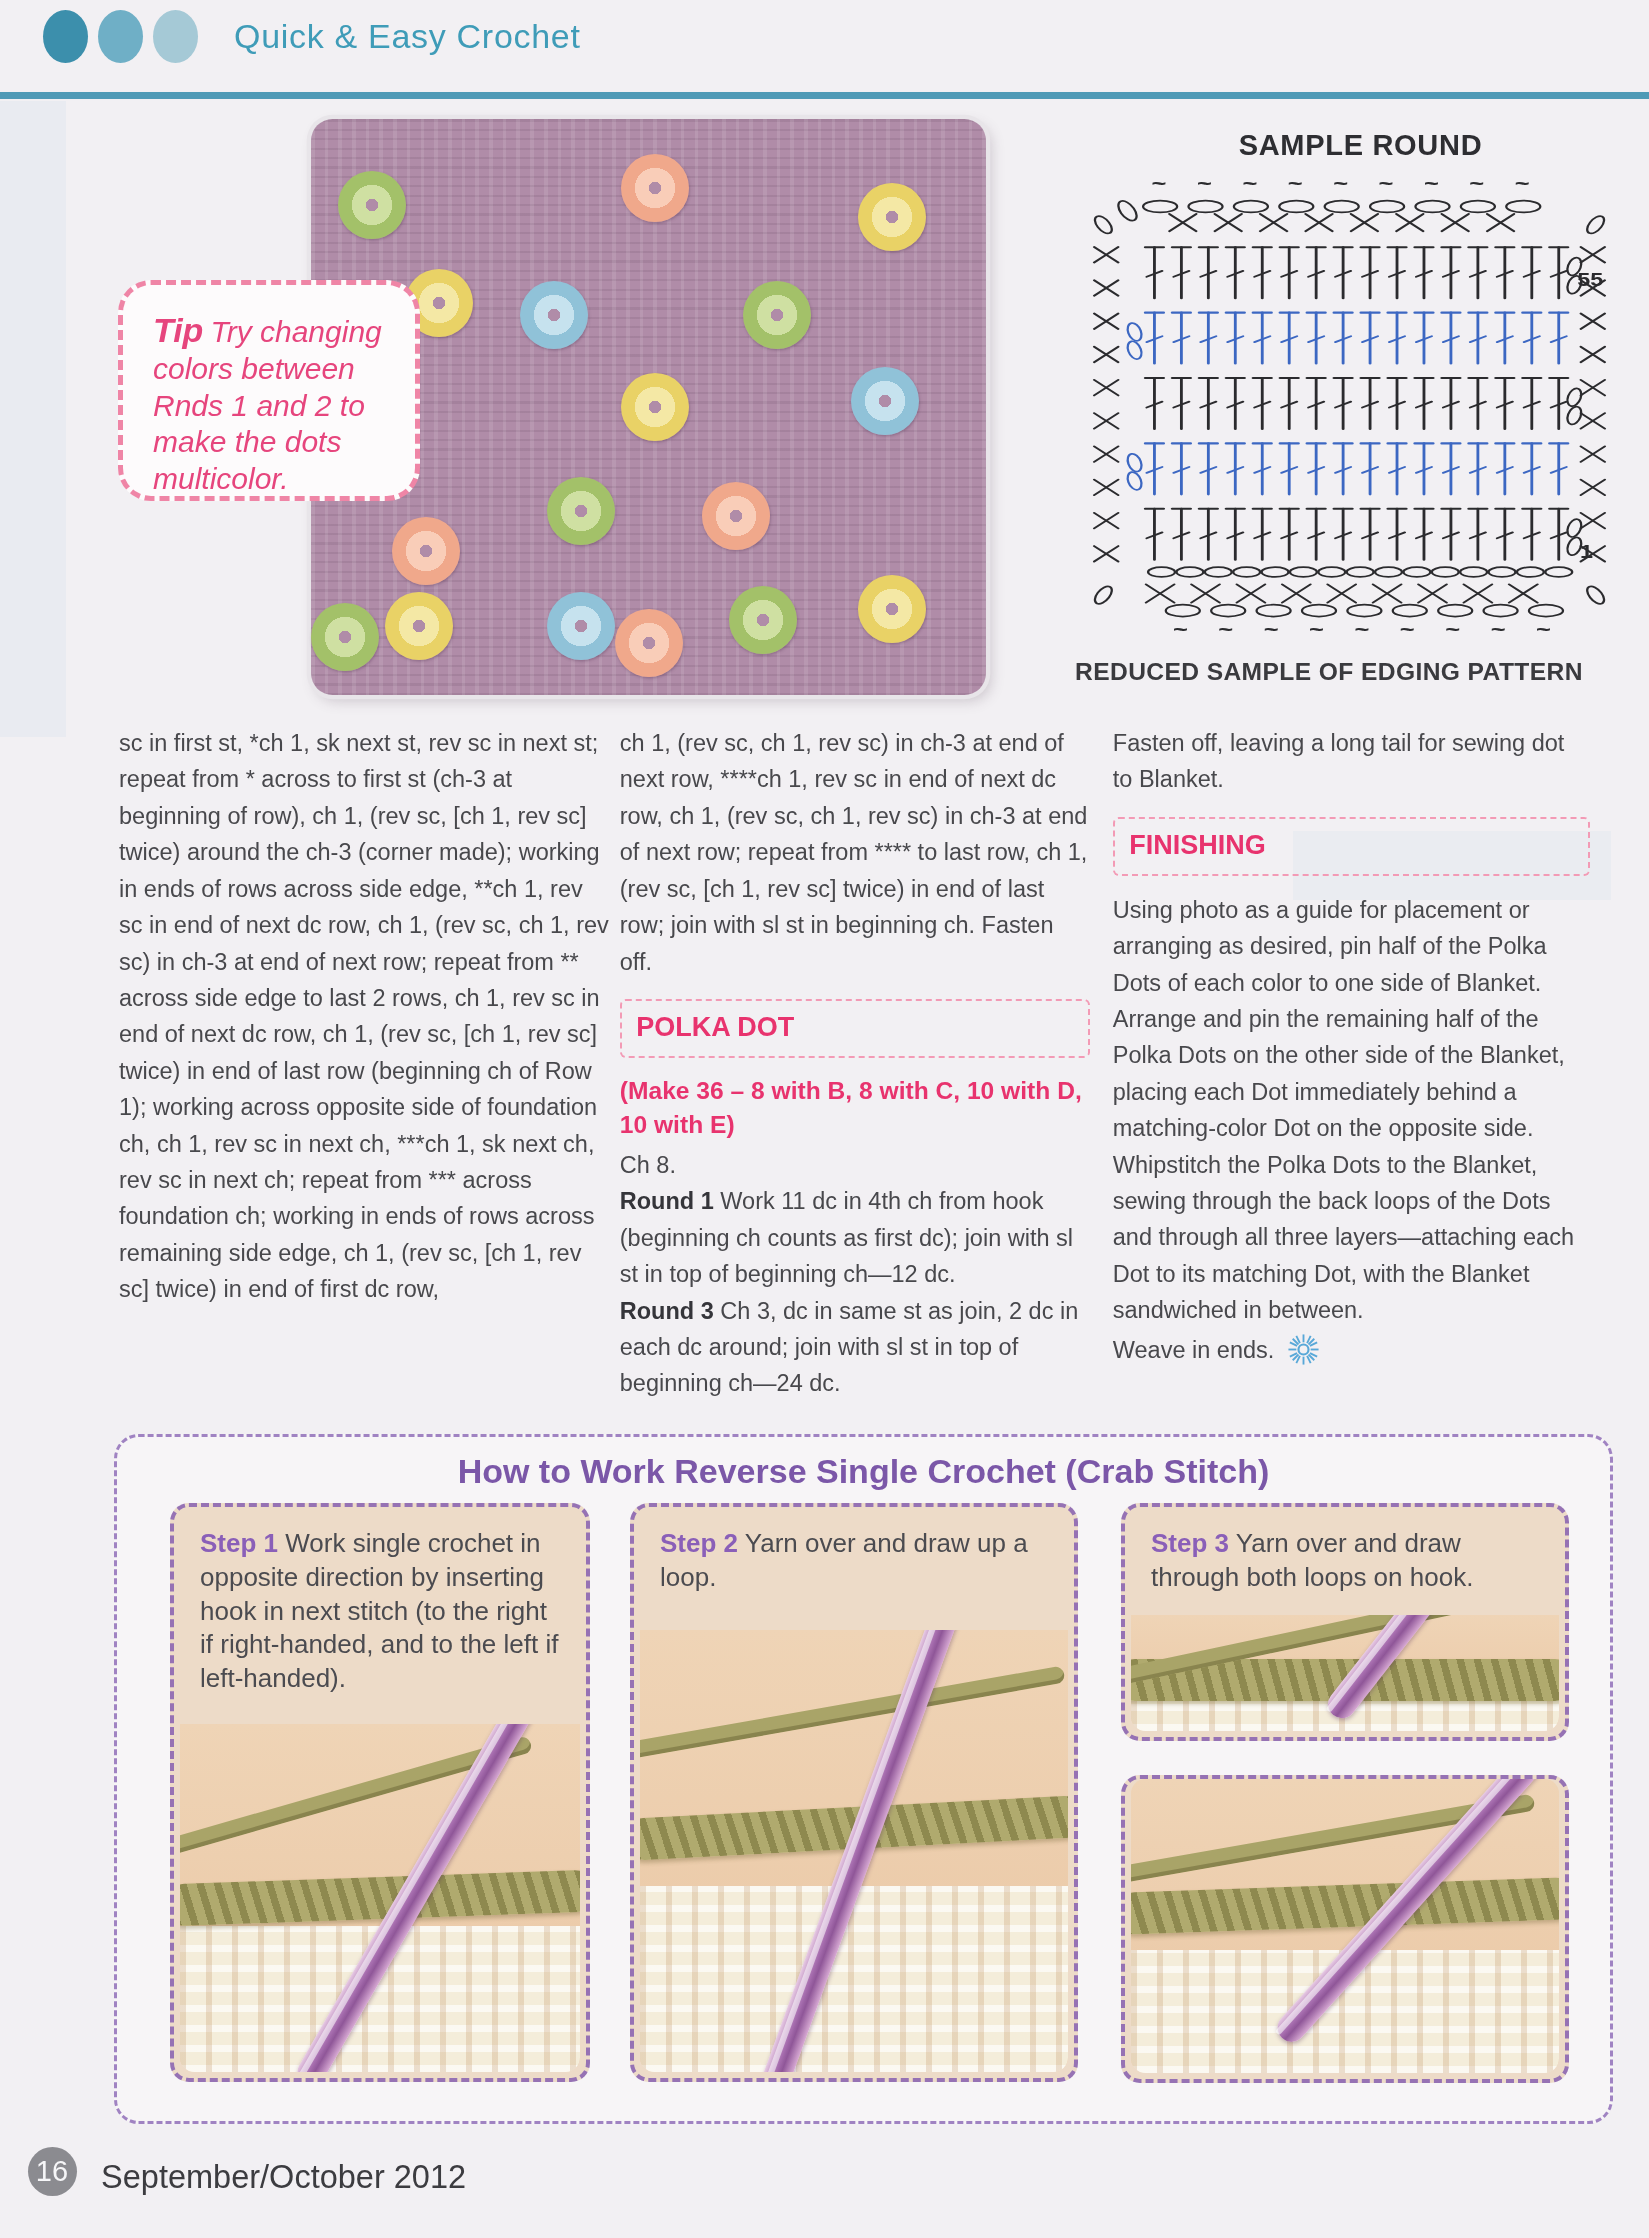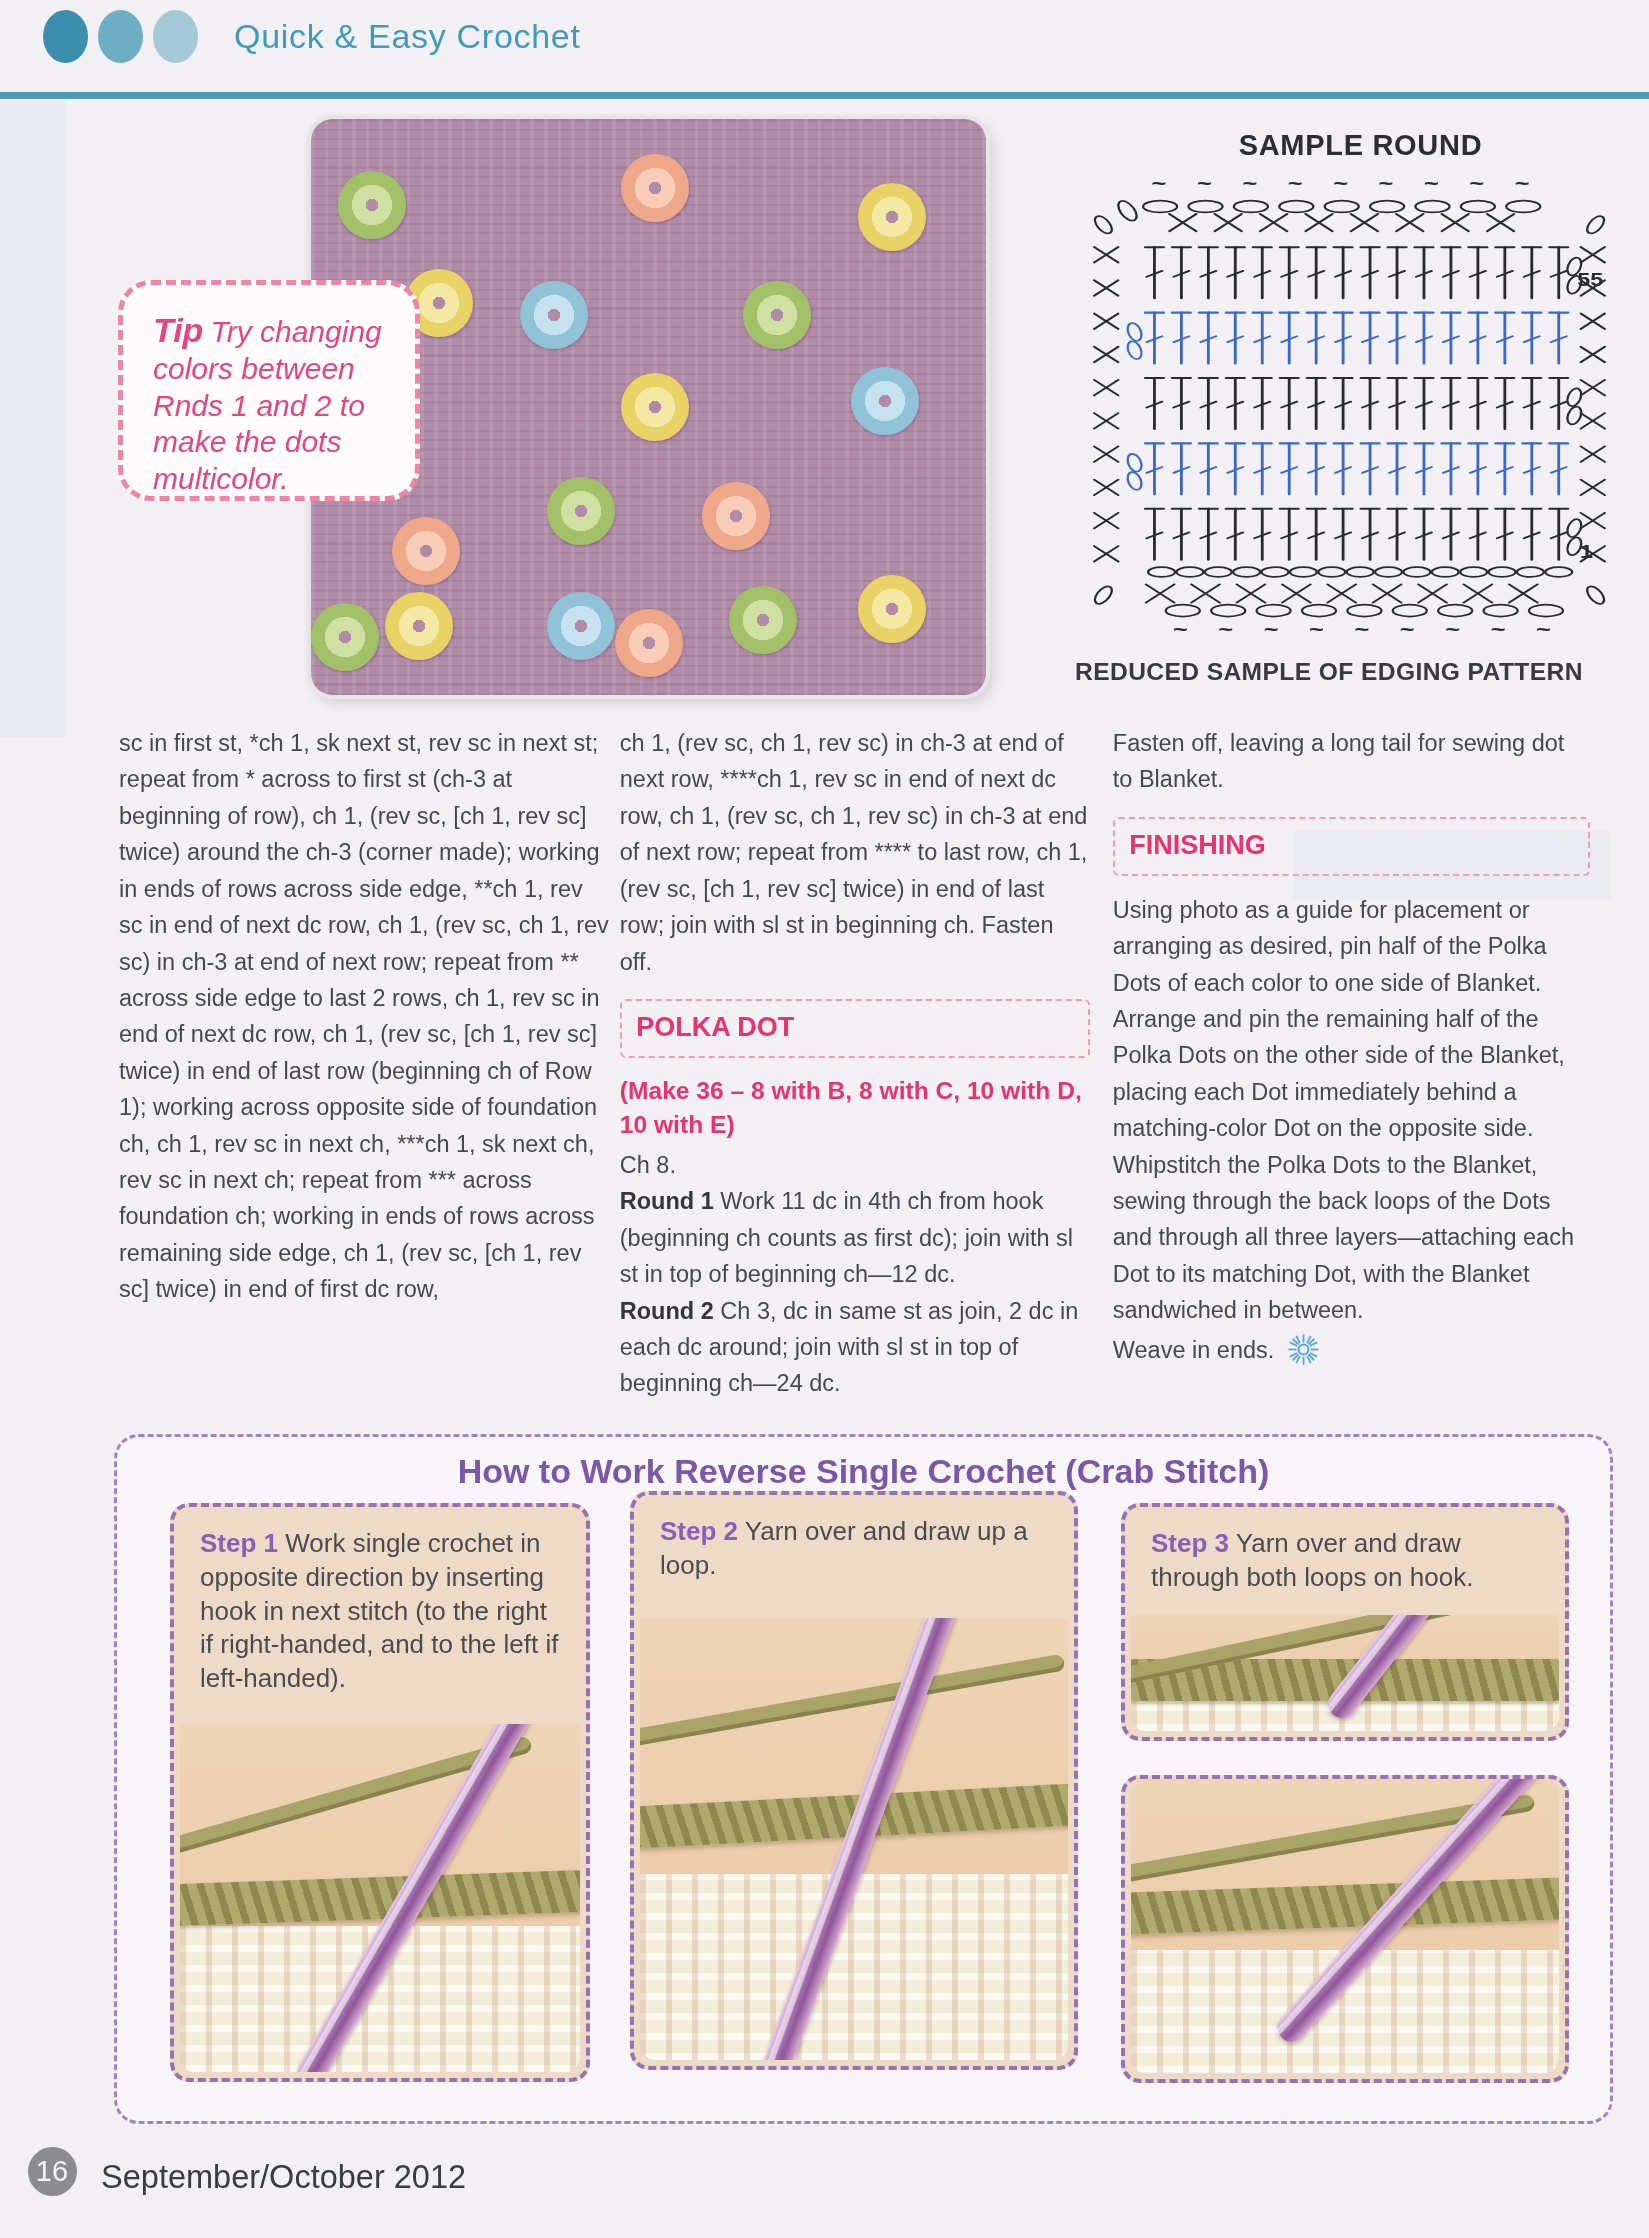--- a/index.html
+++ b/index.html
@@ -52,21 +52,21 @@
   .make-line { color:#e8336e; font-weight:bold; font-size:24.6px; line-height:1.4; margin-bottom:4.3px; }
   .round b { color:#35353a; }
   .weave-line { margin-top:2.9px; display:flex; align-items:center; gap:13px; }
 
   
   .howto-box { position:absolute; left:114px; top:1434px; width:1499px; height:690px;
     border:3.6px dashed #a083c2; border-radius:24.6px; background:#f7f5f7; }
   .howto-title { text-align:center; margin-top:15px; font-size:34px; font-weight:bold; color:#7b57a8; }
   .card { position:absolute; background:#eddbc8; border:4.3px dashed #9672b4; border-radius:19px; overflow:hidden; }
   .card-1 { left:53px;  top:66px; width:420px; height:579px; }
-  .card-2 { left:513px; top:54px; width:448px; height:579px; }
+  .card-2 { left:513px; top:66px; width:448px; height:579px; }
   .card-3 { left:1004px; top:66px; width:448px; height:238px; }
   .card-4 { left:1004px; top:338px; width:448px; height:308px; }
   .step-text { padding:20px 21.7px 0 26px; font-size:26px; line-height:1.3; color:#4b4b50; }
   .step-label { font-weight:bold; color:#8a5fb8; }
 
   
   .card-photo { position:absolute; left:5.8px; right:5.8px; bottom:5.8px; border-radius:0 0 14.4px 14.4px; overflow:hidden;
     background:linear-gradient(180deg,#efd4b6 0%, #ecccab 60%, #e9c6a4 100%); }
   .ph-1 { top:217px; } .ph-2 { top:123px; } .ph-3 { top:108px; } .ph-4 { top:0; border-radius:14.4px; }
   .fabric { position:absolute; left:0; right:0; bottom:0; height:42%;
@@ -538,21 +538,21 @@
     <div class="col col-1">
       <p>sc in first st, *ch 1, sk next st, rev sc in next st; repeat from * across to first st (ch-3 at beginning of row), ch 1, (rev sc, [ch 1, rev sc] twice) around the ch-3 (corner made); working in ends of rows across side edge, **ch 1, rev sc in end of next dc row, ch 1, (rev sc, ch 1, rev sc) in ch-3 at end of next row; repeat from ** across side edge to last 2 rows, ch 1, rev sc in end of next dc row, ch 1, (rev sc, [ch 1, rev sc] twice) in end of last row (beginning ch of Row 1); working across opposite side of foundation ch, ch 1, rev sc in next ch, ***ch 1, sk next ch, rev sc in next ch; repeat from *** across foundation ch; working in ends of rows across remaining side edge, ch 1, (rev sc, [ch 1, rev sc] twice) in end of first dc row,</p>
     </div>
 
     <div class="col col-2">
       <p>ch 1, (rev sc, ch 1, rev sc) in ch-3 at end of next row, ****ch 1, rev sc in end of next dc row, ch 1, (rev sc, ch 1, rev sc) in ch-3 at end of next row; repeat from **** to last row, ch 1, (rev sc, [ch 1, rev sc] twice) in end of last row; join with sl st in beginning ch. Fasten off.</p>
       <div class="sec-head">POLKA DOT</div>
       <p class="make-line">(Make 36 – 8 with B, 8 with C, 10 with D, 10 with E)</p>
       <p>Ch 8.</p>
       <p class="round"><b>Round 1</b>&nbsp;<span>Work 11 dc in 4th ch from hook (beginning ch counts as first dc); join with sl st in top of beginning ch—12 dc.</span></p>
-      <p class="round"><b>Round 2</b>&nbsp;<span>Ch 3, dc in same st as join, 2 dc in each dc around; join with sl st in top of beginning ch—24 dc.</span></p>
+      <p class="round"><b>Round 3</b>&nbsp;<span>Ch 3, dc in same st as join, 2 dc in each dc around; join with sl st in top of beginning ch—24 dc.</span></p>
     </div>
 
     <div class="col col-3">
       <p>Fasten off, leaving a long tail for sewing dot to Blanket.</p>
       <div class="sec-head">FINISHING</div>
       <p>Using photo as a guide for placement or arranging as desired, pin half of the Polka Dots of each color to one side of Blanket. Arrange and pin the remaining half of the Polka Dots on the other side of the Blanket, placing each Dot immediately behind a matching-color Dot on the opposite side. Whipstitch the Polka Dots to the Blanket, sewing through the back loops of the Dots and through all three layers—attaching each Dot to its matching Dot, with the Blanket sandwiched in between.</p>
       <div class="weave-line">
         <span>Weave in ends.</span>
         <svg width="33" height="33" viewBox="0 0 46 46">
           <g stroke="#58a8d8" stroke-width="2.6">

